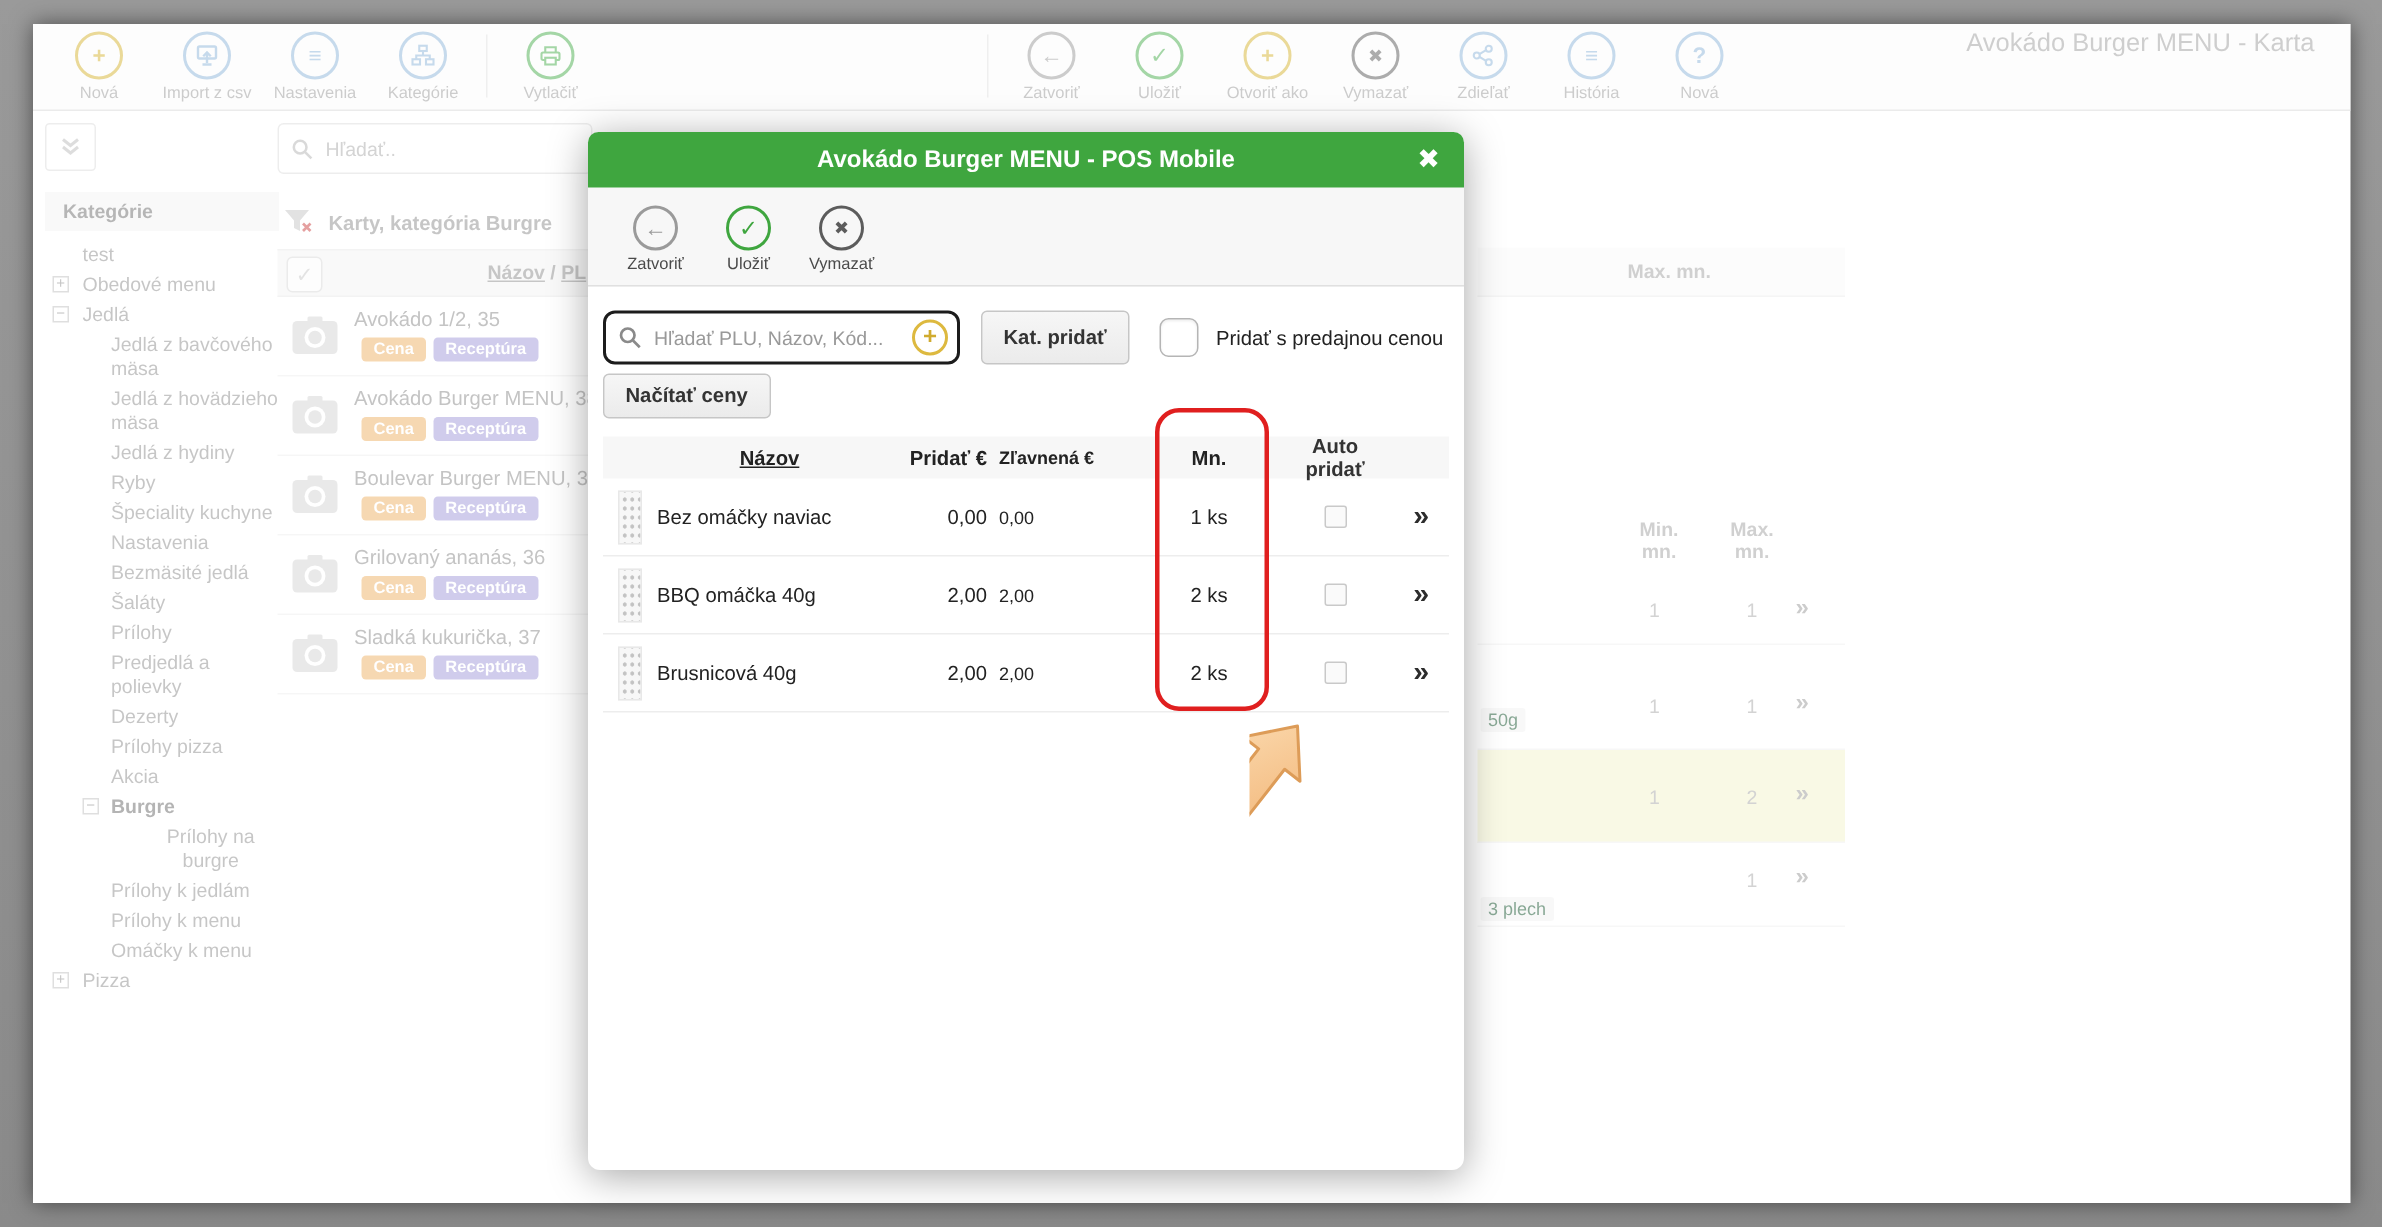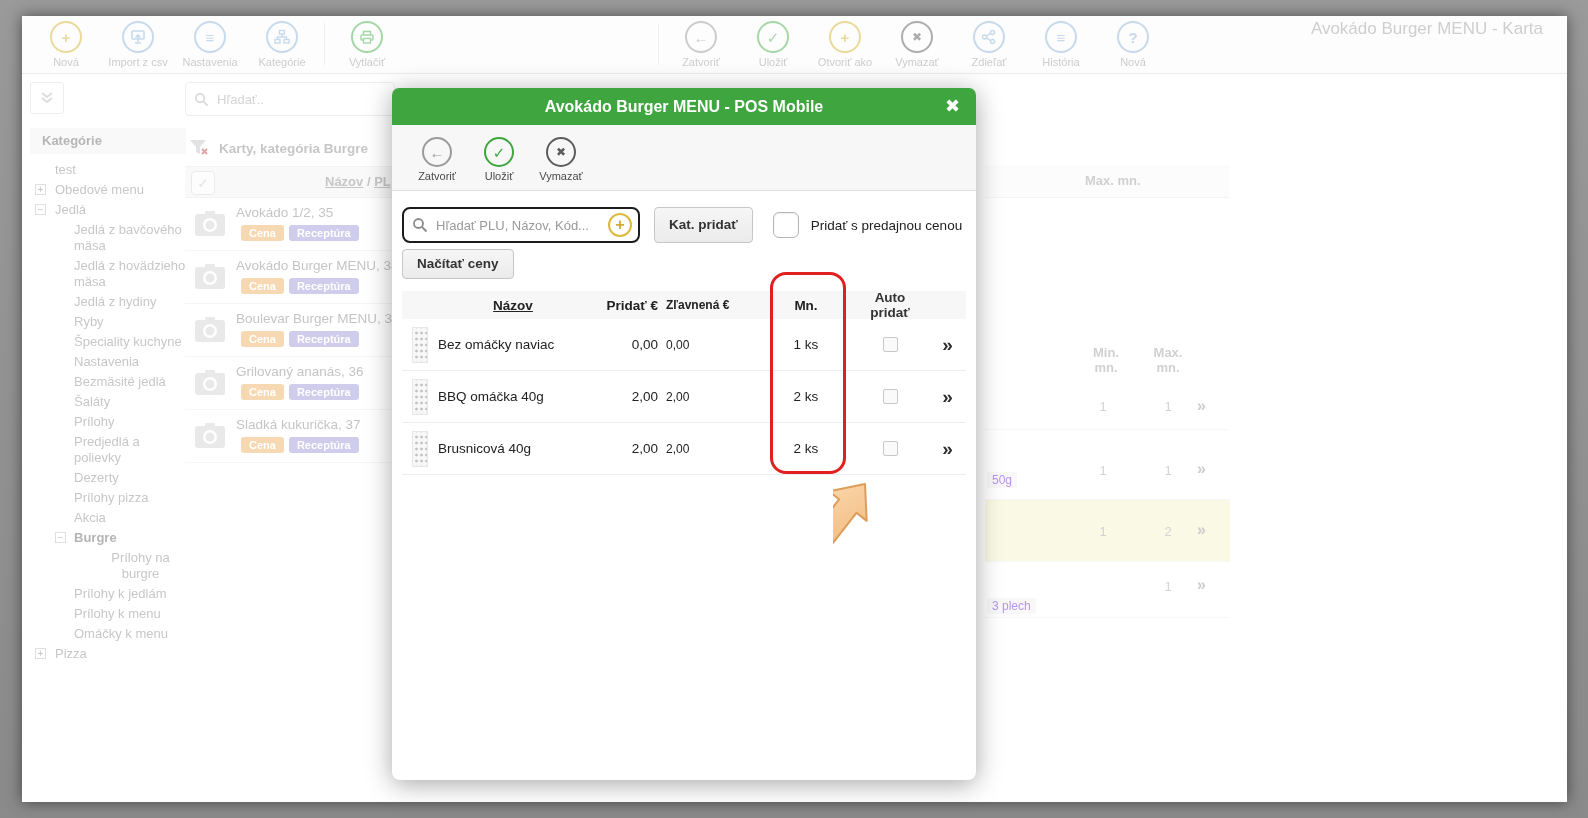--- a/index.html
+++ b/index.html
@@ -67,21 +67,21 @@
   .pager-select{width:58px;height:34px;border:1px solid #ccc;border-radius:4px;margin-left:14px;display:flex;align-items:center;justify-content:center;gap:8px;color:#777;cursor:pointer;background:#fff;}
 
   
   .bgtable{position:absolute;left:963px;top:112px;width:245px;height:500px;font-size:13px;color:#a8a8a8;}
   .bg-top-head{position:absolute;top:37px;left:0;width:245px;height:33px;background:#fafafa;border-bottom:1px solid #ececec;}
   .bg-top-head span{position:absolute;left:100px;top:8px;font-weight:bold;color:#a3a3a3;}
   .bg-mh{position:absolute;top:217px;width:46px;text-align:center;font-weight:bold;color:#a3a3a3;line-height:15px;}
   .bgrow{position:absolute;left:0;width:245px;border-bottom:1px solid #f0f0f0;}
   .bgrow .v{position:absolute;width:40px;text-align:center;}
   .bgrow .go{position:absolute;left:212px;width:30px;font-size:16px;font-weight:bold;color:#9a9a9a;letter-spacing:-2px;cursor:pointer;}
-  .chip{position:absolute;left:2px;font-size:12px;color:#6d28d9;background:#f2f2f2;padding:1px 5px;border-radius:2px;white-space:nowrap;text-align:right;}
+  .chip{position:absolute;left:2px;font-size:12px;color:#14532d;background:#f2f2f2;padding:1px 5px;border-radius:2px;white-space:nowrap;text-align:right;}
   .bg-yellow{background:#f4f4cc;}
 
   
   .modal{position:absolute;left:392px;top:88px;width:584px;height:692px;background:#fff;border-radius:8px;box-shadow:0 4px 26px rgba(0,0,0,.35);z-index:50;}
   .m-head{height:37px;background:#3fa63f;border-radius:7px 7px 0 0;position:relative;}
   .m-title{text-align:center;line-height:37px;color:#fff;font-size:16px;font-weight:bold;}
   .m-close{position:absolute;right:16px;top:0;line-height:37px;color:#fff;font-size:18px;font-weight:bold;cursor:pointer;}
   .m-toolbar{height:66px;background:#f7f7f7;border-bottom:1px solid #e0e0e0;display:flex;padding-left:14px;}
   .m-tbtn{width:62px;text-align:center;padding-top:12px;cursor:pointer;}
   .m-tbtn .cir{width:30px;height:30px;border:2px solid;border-radius:50%;margin:0 auto;display:flex;align-items:center;justify-content:center;}

